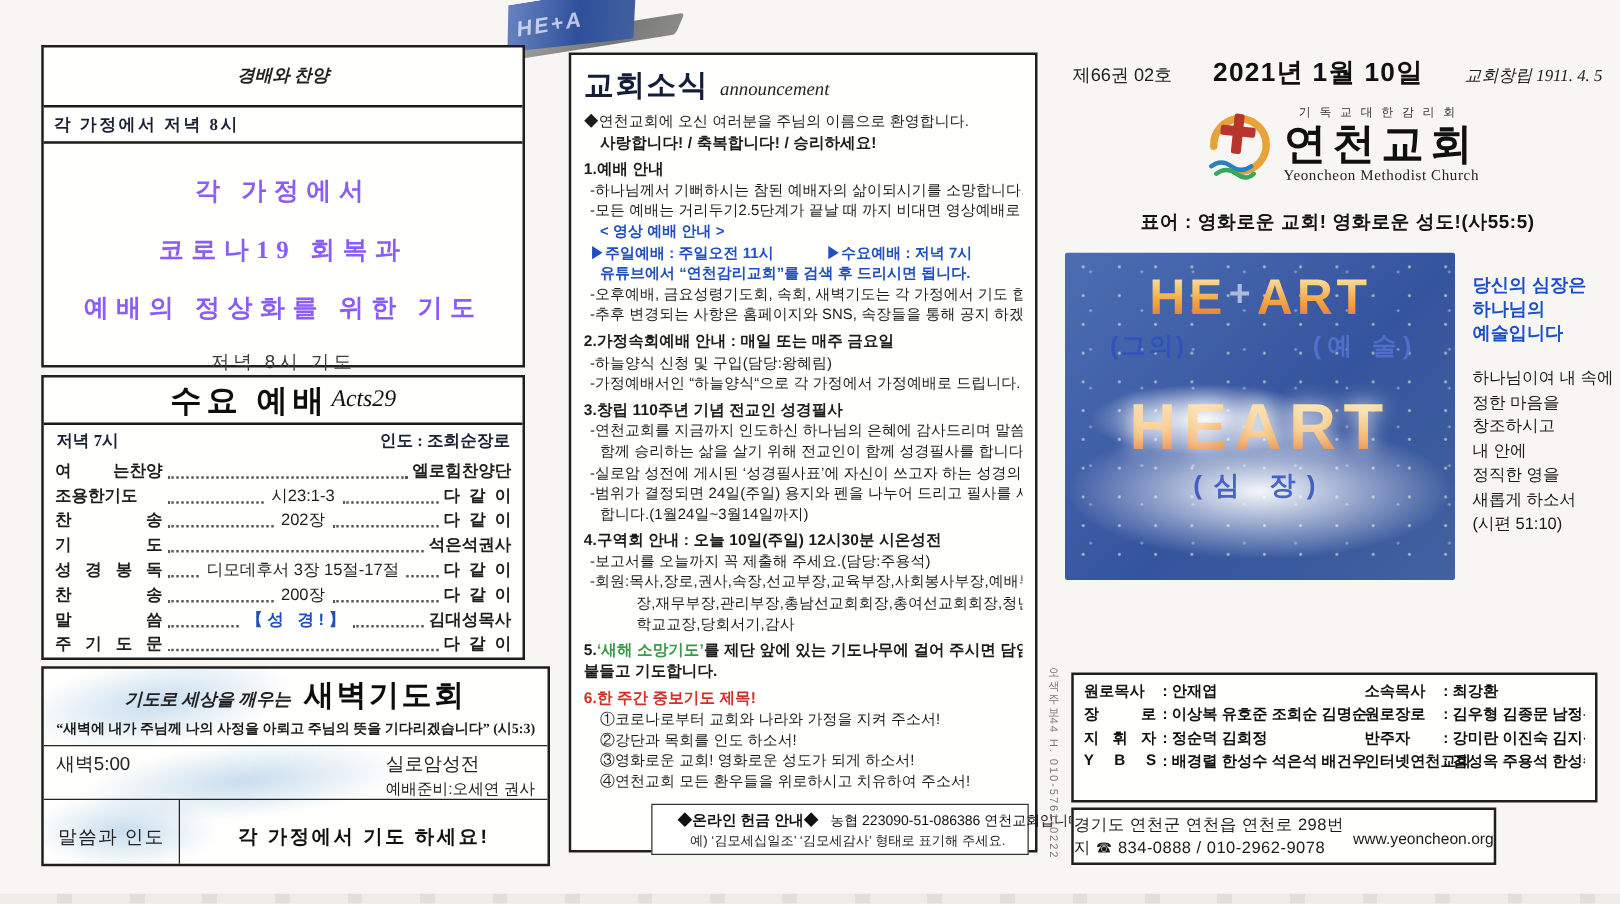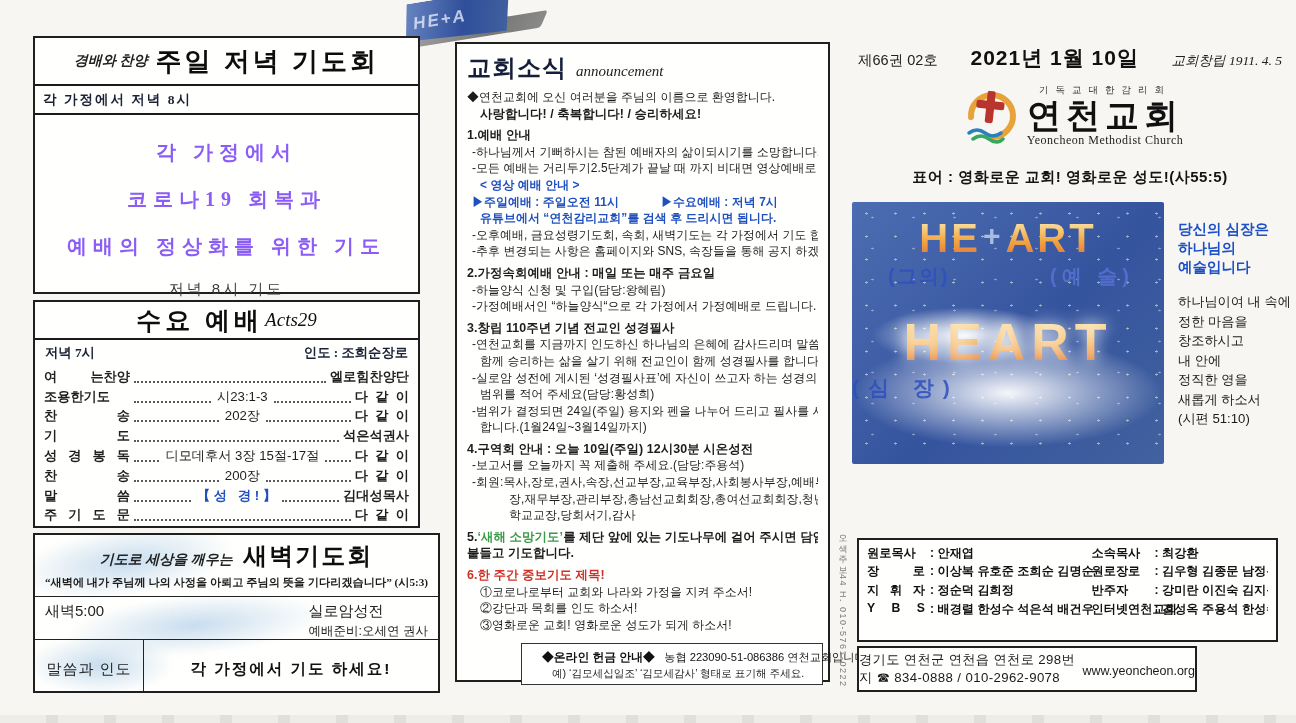--- a/index.html
+++ b/index.html
@@ -96,21 +96,21 @@
   .glow1{left:6%;top:40%;width:60%;height:22%;}
   .glow2{left:0%;top:52%;width:100%;height:42%;}
   .art-inner{position:relative;width:100%;height:100%;}
   .art-row1{padding-top:14px;text-align:center;font-weight:800;font-size:40px;letter-spacing:3px;}
   .grad-letter{background:linear-gradient(180deg,#fdf3c0,#f3a844 55%,#e06b38);-webkit-background-clip:text;background-clip:text;color:transparent;}
   .art-plus{color:#aabbe0;font-size:30px;font-weight:800;vertical-align:6px;margin:0 2px;}
   .art-subrow{display:flex;justify-content:space-between;padding:2px 30px 0 36px;}
   .art-sub-l{font-size:20px;font-weight:800;color:#2e4fc0;opacity:.8;letter-spacing:2px;}
   .art-sub-r{font-size:20px;font-weight:700;color:#5570d0;opacity:.9;letter-spacing:5px;}
   .art-heart{margin-top:22px;text-align:center;font-weight:800;font-size:52px;letter-spacing:6px;text-shadow:0 0 16px rgba(255,255,255,.9);}
-  .art-subbottom{font-size:21px;font-weight:700;color:#2e4fc0;opacity:.85;letter-spacing:9px;margin-top:2px;}
+  .art-subbottom{text-align:center;font-size:21px;font-weight:700;color:#2e4fc0;opacity:.85;letter-spacing:9px;margin-top:2px;}
 
   .side-text{position:absolute;left:1178px;top:220px;width:114px;z-index:2;}
   .side-title-line{font-size:14.5px;font-weight:800;color:#1d50c8;line-height:19px;}
   .poem{margin-top:15px;}
   .poem-line{font-size:13.2px;color:#1b1b1b;line-height:19.5px;}
 
   .staff{left:857px;top:538px;width:421px;height:104px;padding:4px 8px;}
   .staff-head{text-align:center;margin-bottom:3px;white-space:nowrap;}
   .staff-head .lbl{font-size:12.5px;color:#111;}
   .staff-head .nm{font-size:14px;font-weight:800;color:#000;margin:0 3px;}
@@ -137,21 +137,20 @@
   <div class="corner-wrap">
     <div class="corner-shadow"></div>
     <div class="corner-photo">
       <span>HE+A</span>
     </div>
   </div>
 
   <section class="panel boxa">
     <div class="boxa-head">
       <span class="script">경배와 찬양</span>
-      <span class="boxa-title">주일 저녁 기도회</span>
     </div>
     <div class="boxa-sub">각 가정에서 저녁 8시</div>
     <div class="boxa-body">
         <div class="ev-line">각 가정에서</div>
         <div class="ev-line">코로나19 회복과</div>
         <div class="ev-line">예배의 정상화를 위한 기도</div>
       </div>
     <div class="ev-time">저녁 8시 기도</div>
   </section>
 
@@ -256,34 +255,34 @@
         <div class="ln bl in2">유튜브에서 “연천감리교회”를 검색 후 드리시면 됩니다.</div>
         <div class="ln in1">-오후예배, 금요성령기도회, 속회, 새벽기도는 각 가정에서 기도 합니다.</div>
         <div class="ln in1">-추후 변경되는 사항은 홈페이지와 SNS, 속장들을 통해 공지 하겠습니다.</div>
         <div class="ln hd gap">2.가정속회예배 안내 : 매일 또는 매주 금요일</div>
         <div class="ln in1">-하늘양식 신청 및 구입(담당:왕혜림)</div>
         <div class="ln in1">-가정예배서인 “하늘양식“으로 각 가정에서 가정예배로 드립니다.</div>
         <div class="ln hd gap">3.창립 110주년 기념 전교인 성경필사</div>
         <div class="ln in1">-연천교회를 지금까지 인도하신 하나님의 은혜에 감사드리며 말씀과</div>
         <div class="ln in2">함께 승리하는 삶을 살기 위해 전교인이 함께 성경필사를 합니다.</div>
         <div class="ln in1">-실로암 성전에 게시된 ‘성경필사표’에 자신이 쓰고자 하는 성경의</div>
-        <div class="ln in2">범위를 적어 주세요(담당:황성희)</div>
         <div class="ln in1">-범위가 결정되면 24일(주일) 용지와 펜을 나누어 드리고 필사를 시작</div>
         <div class="ln in2">합니다.(1월24일~3월14일까지)</div>
         <div class="ln hd gap">4.구역회 안내 : 오늘 10일(주일) 12시30분 시온성전</div>
         <div class="ln in1">-보고서를 오늘까지 꼭 제출해 주세요.(담당:주용석)</div>
         <div class="ln in1">-회원:목사,장로,권사,속장,선교부장,교육부장,사회봉사부장,예배부장,문화부</div>
         <div class="ln in3">장,재무부장,관리부장,총남선교회회장,총여선교회회장,청년회장,교회</div>
         <div class="ln in3">학교교장,당회서기,감사</div>
         <div class="ln hd gap"><span class="">5.</span><span class="gr">‘새해 소망기도’</span><span class="">를 제단 앞에 있는 기도나무에 걸어 주시면 담임목사가</span></div>
         <div class="ln hd">붙들고 기도합니다.</div>
         <div class="ln rd gap">6.한 주간 중보기도 제목!</div>
         <div class="ln in2">①코로나로부터 교회와 나라와 가정을 지켜 주소서!</div>
         <div class="ln in2">②강단과 목회를 인도 하소서!</div>
         <div class="ln in2">③영화로운 교회! 영화로운 성도가 되게 하소서!</div>
+        <div class="ln in2">④연천교회 모든 환우들을 위로하시고 치유하여 주소서!</div>
       </div>
     <div class="offer">
       <div class="offer-l1">
         <span class="offer-label">◆온라인 헌금 안내◆</span>
         <span class="offer-text">농협 223090-51-086386 연천교회입니다.</span>
       </div>
       <div class="offer-l2">예) ‘김모세십일조’ ‘김모세감사’ 형태로 표기해 주세요.</div>
     </div>
   </section>
 

